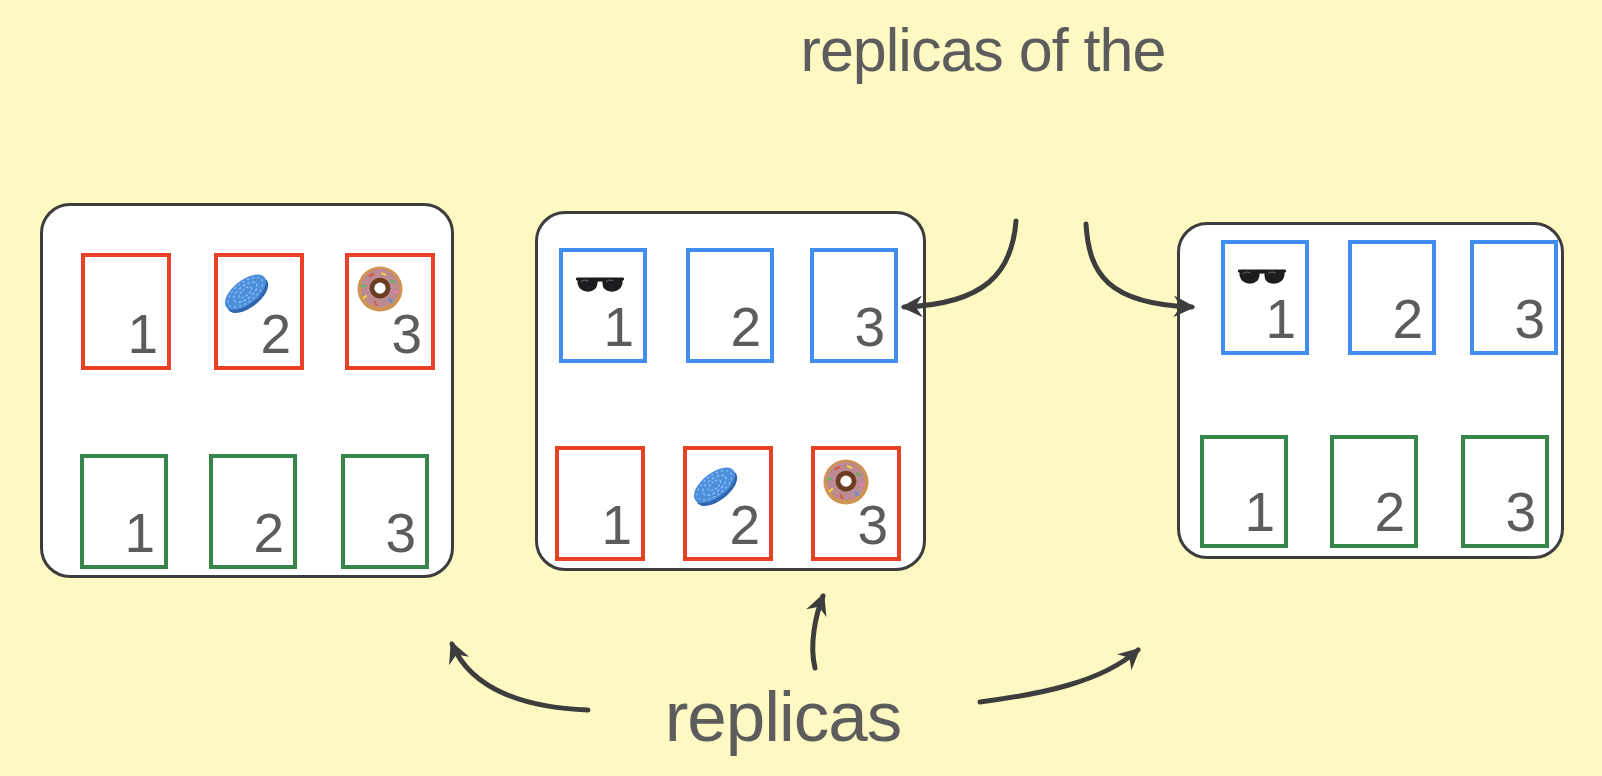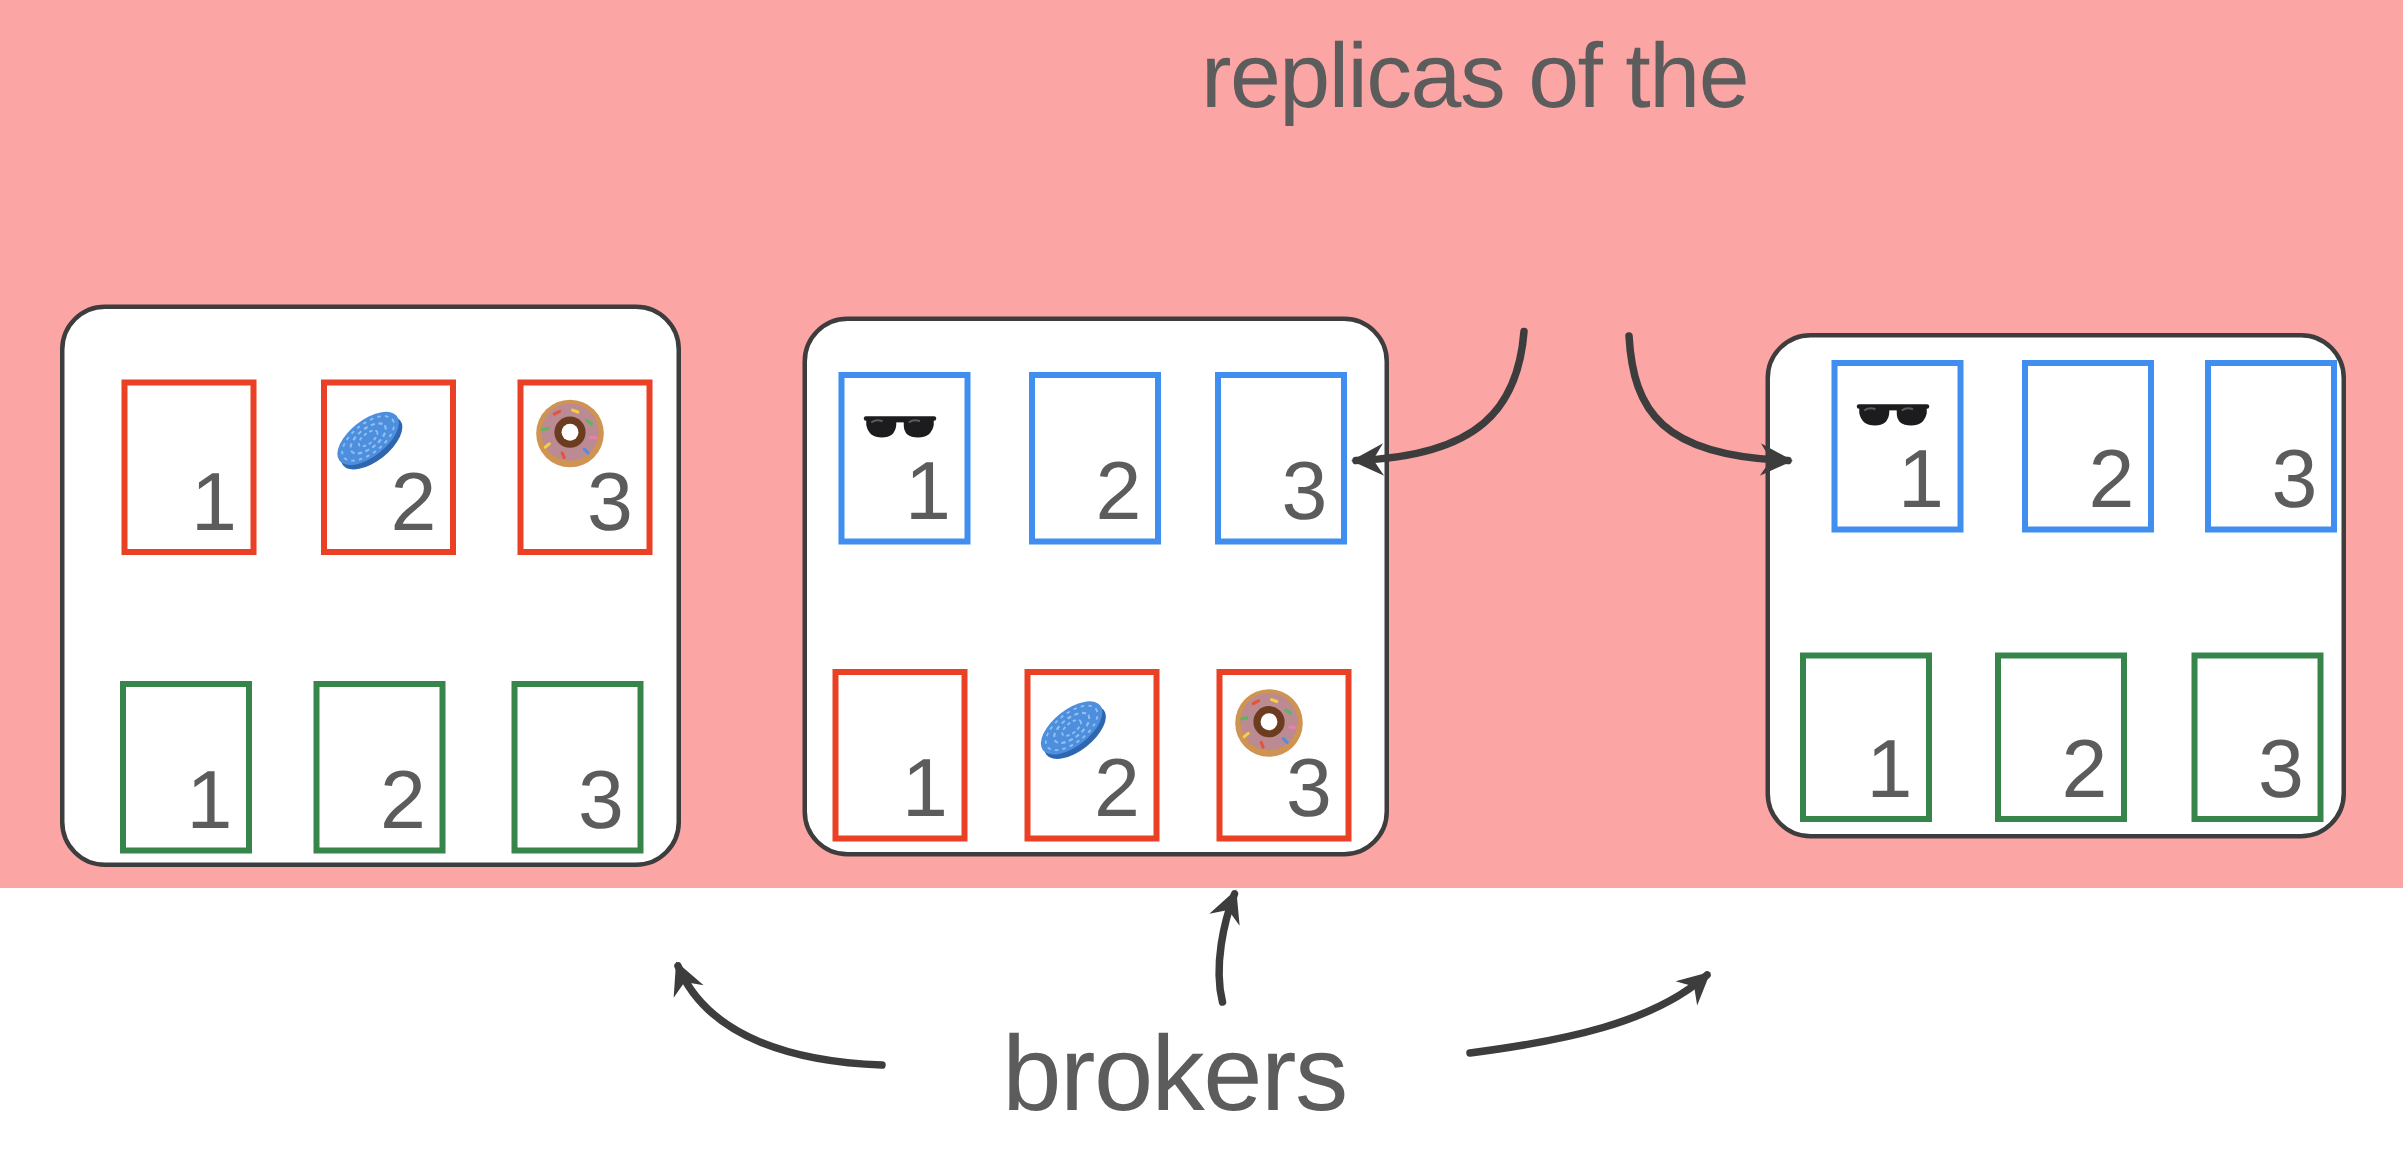--- a/index.html
+++ b/index.html
@@ -5,21 +5,21 @@
   :root{
     --outline:#3d3d3d;
     --text:#5c5c5c;
     --red:#ea4126;
     --green:#37854b;
     --blue:#3f8ef0;
   }
   *{box-sizing:border-box;margin:0;padding:0;}
   html,body{width:1602px;height:776px;background:#ffffff;overflow:hidden;
     font-family:"Liberation Sans", sans-serif;}
-  .stage{position:relative;width:1602px;height:592px;background:#fca5a5;}
+  .stage{position:relative;width:1602px;height:776px;background:#fef9c3;}
 
   .caption{position:absolute;color:var(--text);text-align:center;}
   .caption-top{left:688px;top:8px;width:590px;font-size:61px;line-height:1.40;letter-spacing:-1px;}
   .caption-bottom{left:633px;top:678px;width:300px;font-size:71px;line-height:1.1;letter-spacing:-1px;}
 
   .broker{position:absolute;border:3px solid var(--outline);border-radius:30px;background:#fff;}
   #broker-1{left:40px;top:203px;width:414px;height:375px;}
   #broker-2{left:535px;top:211px;width:391px;height:360px;}
   #broker-3{left:1177px;top:222px;width:387px;height:337px;}
 
@@ -172,21 +172,21 @@
       <span class="pnum">1</span>
     </div>
     <div class="part" style="left:150px;top:210px;width:88px;height:113px" data-color="green">
       <span class="pnum">2</span>
     </div>
     <div class="part" style="left:281px;top:210px;width:88px;height:113px" data-color="green">
       <span class="pnum">3</span>
     </div>
   </div>
 
-  <div class="caption caption-bottom">brokers</div>
+  <div class="caption caption-bottom">replicas</div>
 
   <svg class="arrows" viewBox="0 0 1602 776">
     <defs>
       <marker id="ah" viewBox="0 0 12 12" refX="9.5" refY="6" markerWidth="5.2" markerHeight="5.2" orient="auto-start-reverse">
         <path d="M1,1 L11,6 L1,11 L4.2,6 Z" fill="#3d3d3d"></path>
       </marker>
     </defs>
     <path class="arrow" d="M 1016 221 C 1012 272 986 304 904 307" marker-end="url(#ah)"></path>
     <path class="arrow" d="M 1086 224 C 1089 274 1108 304 1192 307" marker-end="url(#ah)"></path>
     <path class="arrow" d="M 588 710 C 530 708 472 692 452 644" marker-end="url(#ah)"></path>

